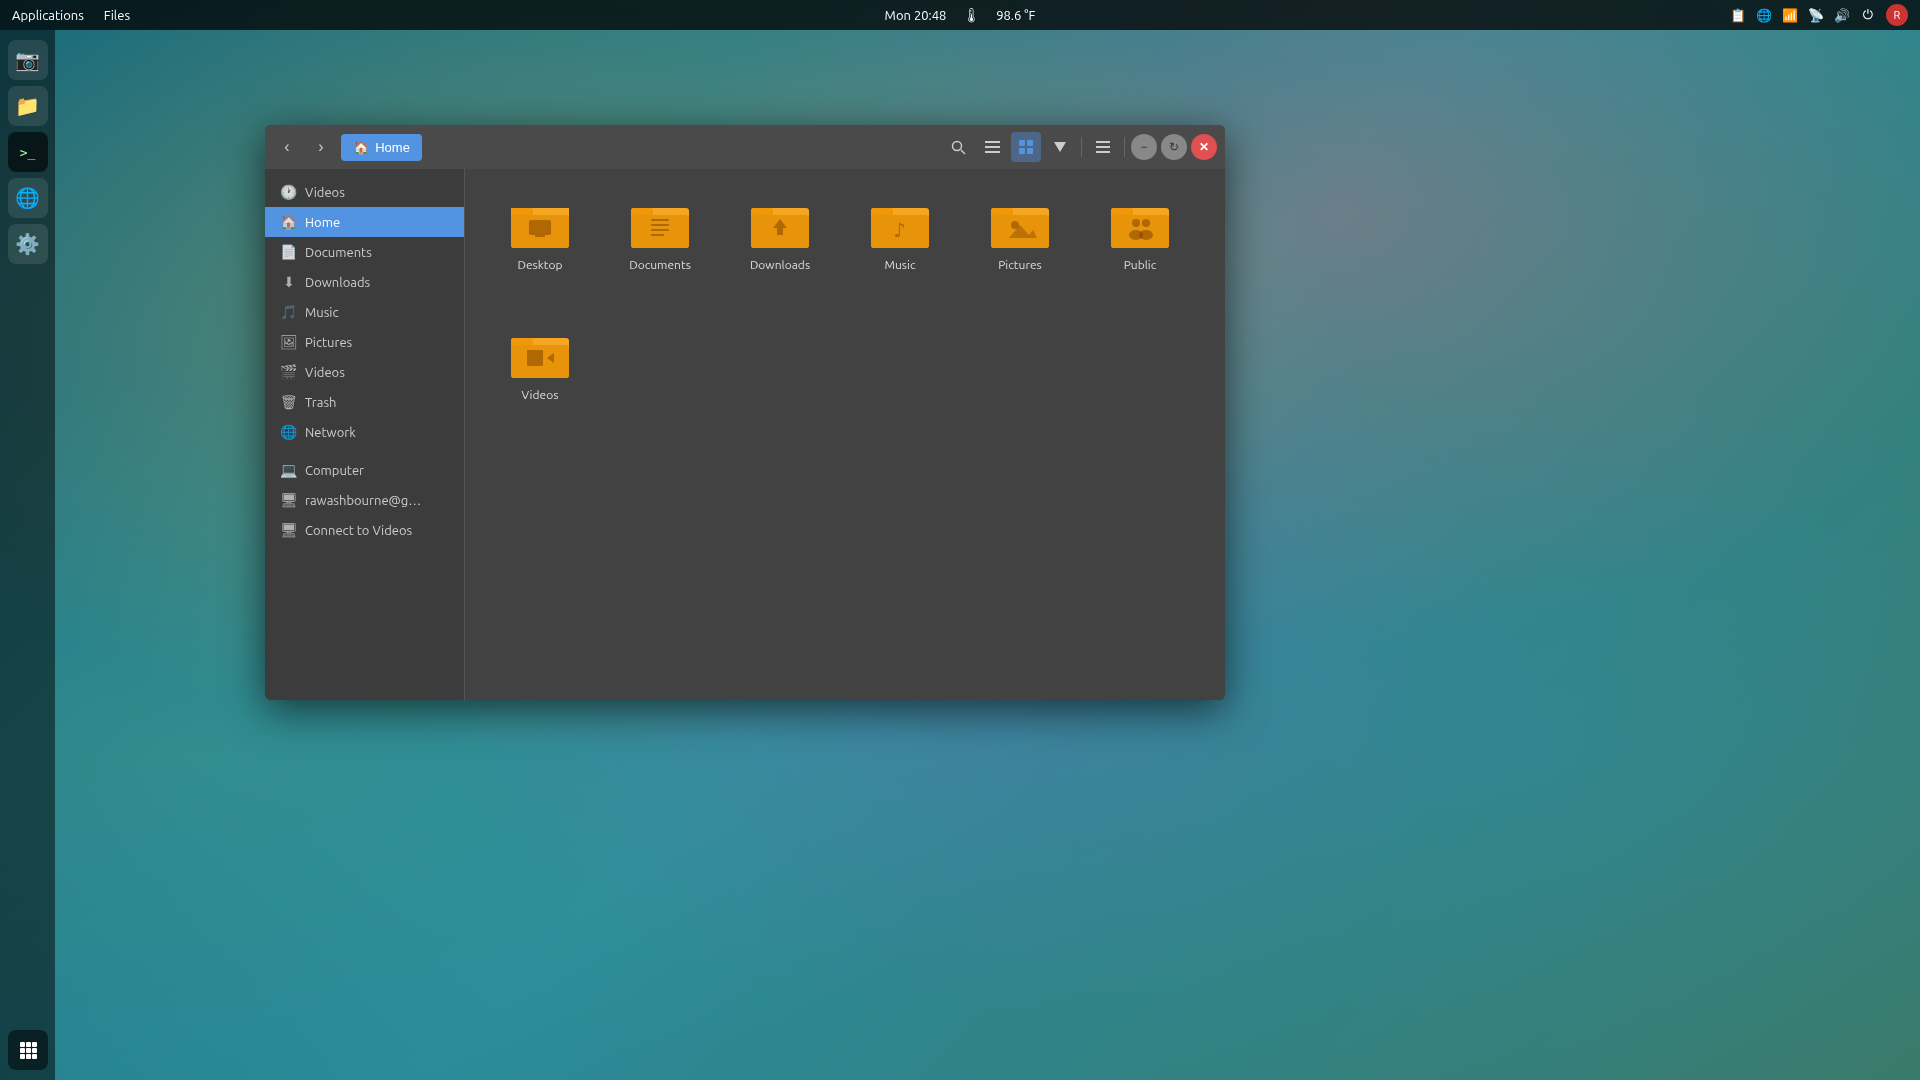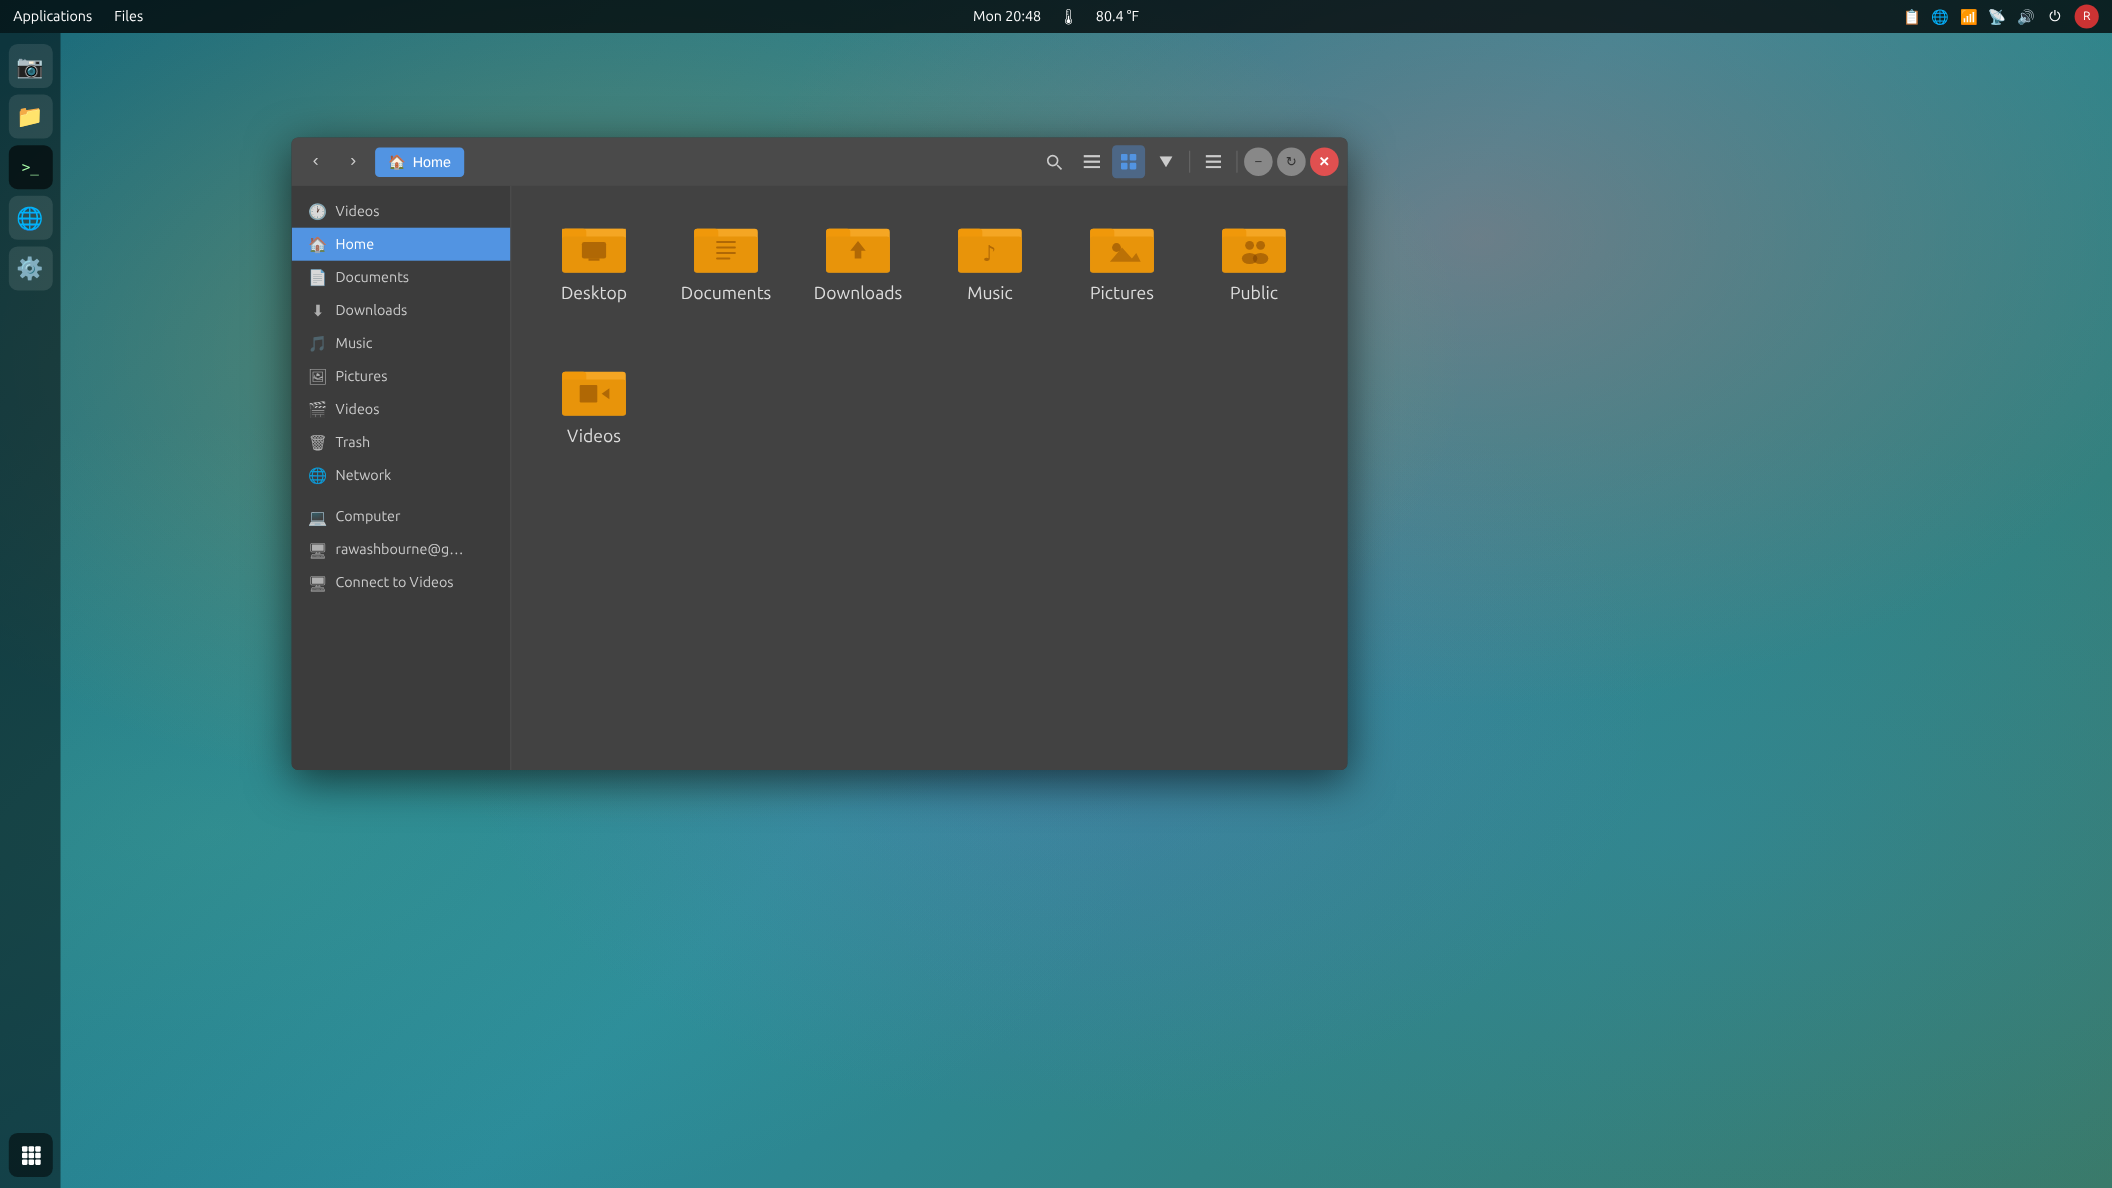--- a/index.html
+++ b/index.html
@@ -306,21 +306,21 @@
     .folder-icon {
       width: 60px;
       height: 50px;
       position: relative;
       display: flex;
       align-items: center;
       justify-content: center;
     }
 
     .file-name {
-      font-size: 16px;
+      font-size: 12px;
       color: #ddd;
       text-align: center;
       word-break: break-word;
       line-height: 1.3;
     }
 
     
     .avatar-circle {
       width: 22px;
       height: 22px;
@@ -347,21 +347,21 @@
 </div>
 
 <div class="top-panel">
   <div class="panel-left">
     <span>Applications</span>
     <span>Files</span>
   </div>
   <div class="panel-center">
     <span>Mon 20:48</span>
     <span class="weather-icon">🌡</span>
-    <span>80.4 °F</span>
+    <span>98.6 °F</span>
   </div>
   <div class="panel-right">
     <span class="panel-icon">📋</span>
     <span class="panel-icon">🌐</span>
     <span class="panel-icon">📶</span>
     <span class="panel-icon">📡</span>
     <span class="panel-icon">🔊</span>
     <span class="panel-icon">⏻</span>
     <div class="avatar-circle">R</div>
   </div>

